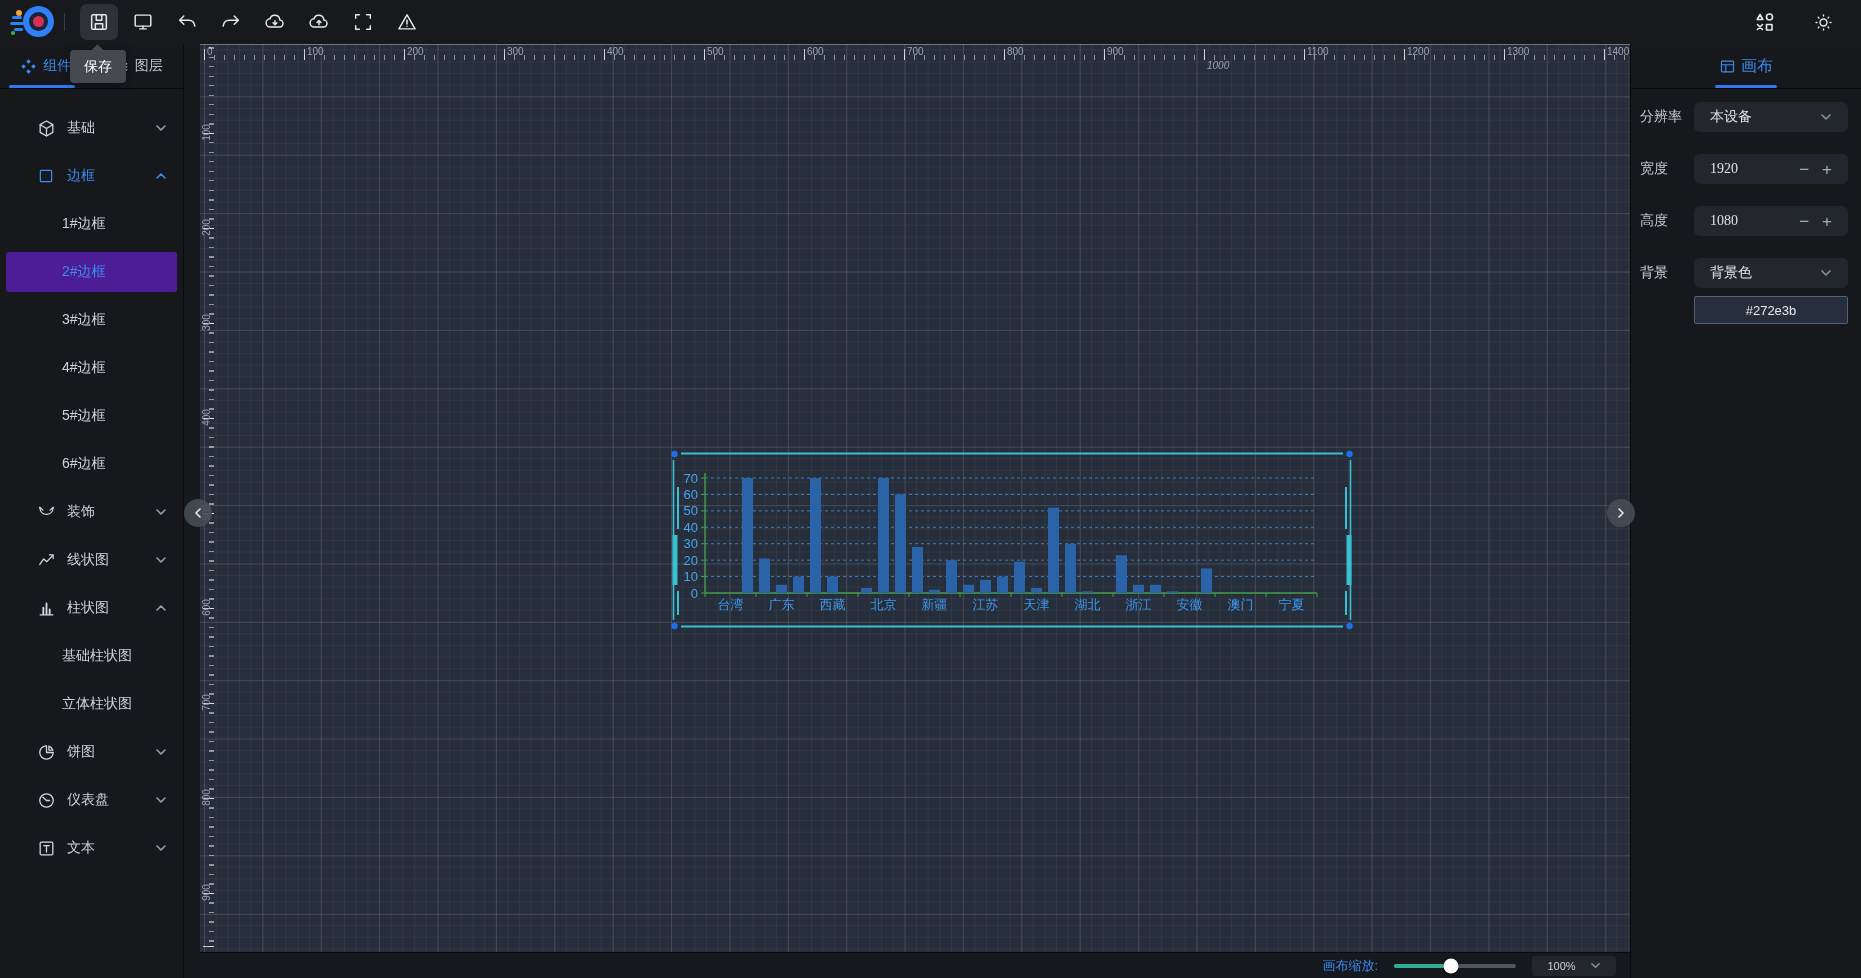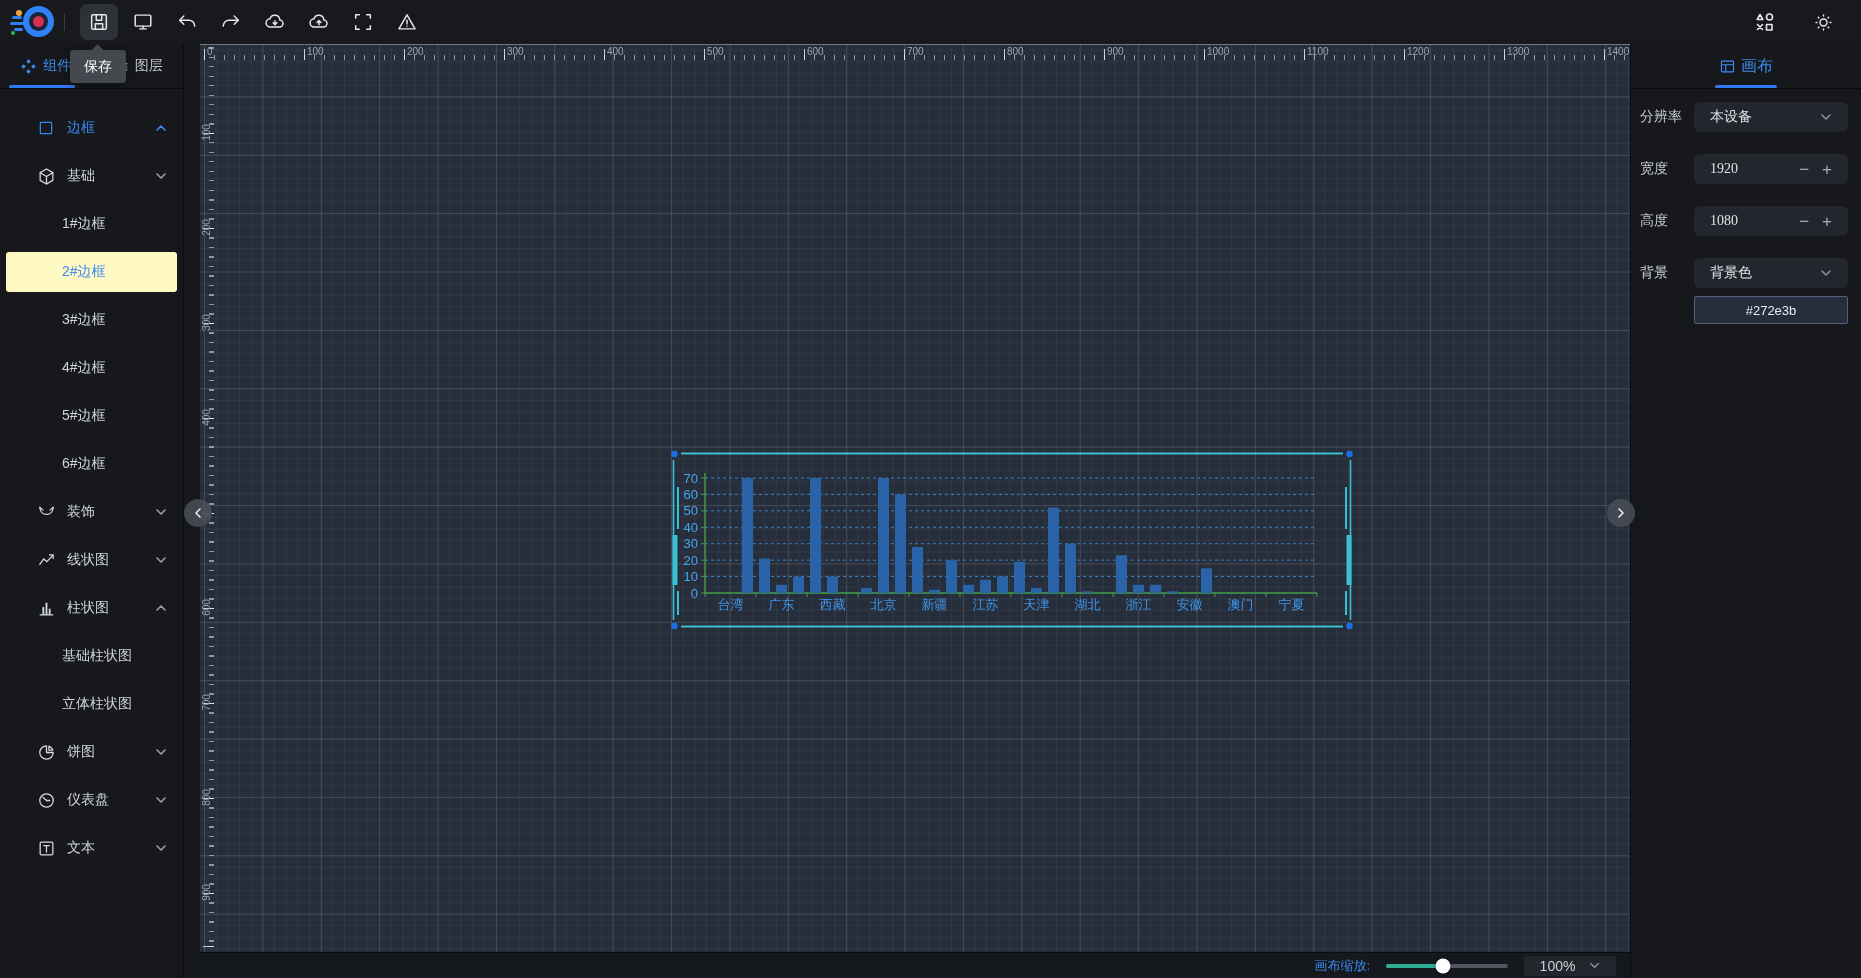--- a/index.html
+++ b/index.html
@@ -38,21 +38,21 @@
   .side-tab.active{color:#3c8bf0}
   .side-tab .tabline{position:absolute;bottom:0;left:50%;margin-left:-37px;width:66px;height:3px;background:#3178f0;border-radius:2px;display:none}
   .side-tab.active .tabline{display:block}
   .menu{padding-top:15px}
   .menu-row{height:48px;display:flex;align-items:center;padding:0 16px 0 36px;font-size:14px;color:#cfd3d9;cursor:pointer}
   .menu-row .mi{width:20px;height:20px;margin-right:11px;display:flex;align-items:center;justify-content:center;color:#d6d9de}
   .menu-row .chev{margin-left:auto;color:#9aa0aa;display:flex}
   .menu-row.cat-active{color:#3c8bf0}
   .menu-row.cat-active .mi,.menu-row.cat-active .chev{color:#3c8bf0}
   .menu-row.child{padding-left:62px}
-  .menu-row.selected{height:40px;margin:4px 6px;padding-left:56px;background:#fef9c3;border-radius:3px;color:#3d8bf0}
+  .menu-row.selected{height:40px;margin:4px 6px;padding-left:56px;background:#4c1d95;border-radius:3px;color:#3d8bf0}
 
   
   .canvas-wrap{position:absolute;top:44px;left:200px;right:231px;bottom:0;background:#272e3b;overflow:hidden;
     box-shadow:inset 0 1px 0 rgba(255,255,255,.35)}
   .grid{position:absolute;inset:0;
     background-image:
       linear-gradient(rgba(255,255,255,.10) 1px,transparent 1px),
       linear-gradient(90deg,rgba(255,255,255,.10) 1px,transparent 1px),
       linear-gradient(rgba(255,255,255,.045) 1px,transparent 1px),
       linear-gradient(90deg,rgba(255,255,255,.045) 1px,transparent 1px);
@@ -77,21 +77,21 @@
 
   .arrow-btn{position:absolute;width:28px;height:28px;border-radius:50%;background:rgba(72,77,86,.88);display:flex;
     align-items:center;justify-content:center;color:#e9ebef;z-index:30;cursor:pointer}
 
   .footer{position:absolute;left:0;right:0;bottom:0;height:26px;background:#15181c;border-top:1px solid #0b0c0f;
     display:flex;align-items:center;justify-content:flex-end;gap:16px;padding-right:14px;z-index:6}
   .zoom-label{font-size:13px;color:#3c8bf0}
   .slider{width:122px;height:4px;background:#50555e;border-radius:2px;position:relative;cursor:pointer}
   .slider .fill{height:100%;border-radius:2px;background:#2fae96}
   .slider .thumb{position:absolute;top:50%;transform:translate(-50%,-50%);width:15px;height:15px;border-radius:50%;background:#fff;box-shadow:0 0 3px rgba(0,0,0,.5)}
-  .zoom-select{width:92px;height:20px;background:#23262c;border-radius:3px;display:flex;align-items:center;justify-content:center;gap:14px;font-size:14px;color:#cdd1d7;cursor:pointer}
+  .zoom-select{width:84px;height:20px;background:#23262c;border-radius:3px;display:flex;align-items:center;justify-content:center;gap:14px;font-size:11px;color:#cdd1d7;cursor:pointer}
   .zoom-select .chev{color:#8b919c;display:flex}
 
   
   .right-panel{position:absolute;top:44px;right:0;width:231px;bottom:0;background:#16181c;border-left:1px solid #0a0b0d;z-index:5}
   .rp-tabs{height:45px;display:flex;align-items:center;justify-content:center;gap:5px;color:#3c8bf0;font-size:16px;position:relative;border-bottom:1px solid #0a0b0d;cursor:pointer}
   .rp-tabs .tabline{position:absolute;bottom:0;left:50%;margin-left:-31px;width:62px;height:3px;background:#3178f0;border-radius:2px}
   .rp-body{padding:13px 13px 0 9px;font-size:14px}
   .rp-row{display:flex;align-items:center;margin-bottom:22px}
   .rp-label{width:54px;color:#c9cdd4;flex-shrink:0;font-size:14px}
   .rp-field{flex:1;height:30px;background:#23262c;border-radius:6px;display:flex;align-items:center;padding:0 16px;color:#dfe2e8;cursor:pointer}
@@ -211,45 +211,45 @@
             <path d="M3 12.5l9 5 9-5"></path>
             <path d="M3 16.5l9 5 9-5"></path>
         </svg>
         <span>图层</span>
 
       </div>
     </div>
 
     <div class="menu">
 
-      <div class="menu-row cat-active">
-        <span class="mi">
-          <svg class="ln" width="18" height="18" viewBox="0 0 24 24">
-              <rect x="4.5" y="4.5" width="15" height="15" rx="1"></rect>
-            </svg>
-        </span>
-        <span>边框</span>
-        <span class="chev">
-            <svg class="ln" width="12" height="12" viewBox="0 0 12 12">
-              <polyline points="2,8 6,4 10,8"></polyline>
-            </svg>
-          </span>
-      </div>
-
       <div class="menu-row">
         <span class="mi">
           <svg class="ln" width="19" height="19" viewBox="0 0 24 24">
               <path d="M12 2.5l8 4.6v9.8l-8 4.6-8-4.6V7.1z"></path>
               <path d="M12 12l8-4.7M12 12L4 7.3M12 12v9.3"></path>
             </svg>
         </span>
         <span>基础</span>
         <span class="chev">
             <svg class="ln" width="12" height="12" viewBox="0 0 12 12">
               <polyline points="2,4 6,8 10,4"></polyline>
+            </svg>
+          </span>
+      </div>
+
+      <div class="menu-row cat-active">
+        <span class="mi">
+          <svg class="ln" width="18" height="18" viewBox="0 0 24 24">
+              <rect x="4.5" y="4.5" width="15" height="15" rx="1"></rect>
+            </svg>
+        </span>
+        <span>边框</span>
+        <span class="chev">
+            <svg class="ln" width="12" height="12" viewBox="0 0 12 12">
+              <polyline points="2,8 6,4 10,8"></polyline>
             </svg>
           </span>
       </div>
 
       <div class="menu-row child">
         <span>1#边框</span>
       </div>
       <div class="menu-row child selected">
         <span>2#边框</span>
       </div>
@@ -378,21 +378,21 @@
     <span style="left: 3px; top: 2px;">0</span>
         <span style="left: 103px; top: 2px;">100</span>
         <span style="left: 203px; top: 2px;">200</span>
         <span style="left: 303px; top: 2px;">300</span>
         <span style="left: 403px; top: 2px;">400</span>
         <span style="left: 503px; top: 2px;">500</span>
         <span style="left: 603px; top: 2px;">600</span>
         <span style="left: 703px; top: 2px;">700</span>
         <span style="left: 803px; top: 2px;">800</span>
         <span style="left: 903px; top: 2px;">900</span>
-        <span style="left: 1003px; top: 2px;">1000</span>
+        <span style="left: 1003px; top: 16px; font-style: italic;">1000</span>
         <span style="left: 1103px; top: 2px;">1100</span>
         <span style="left: 1203px; top: 2px;">1200</span>
         <span style="left: 1303px; top: 2px;">1300</span>
         <span style="left: 1403px; top: 2px;">1400</span>
       </div>
     <div class="v-ruler">
       <i class="t-small"></i>
         <i class="t-big"></i>
     <span style="left: -9px; top: 83px;">100</span>
         <span style="left: -9px; top: 178px;">200</span>

